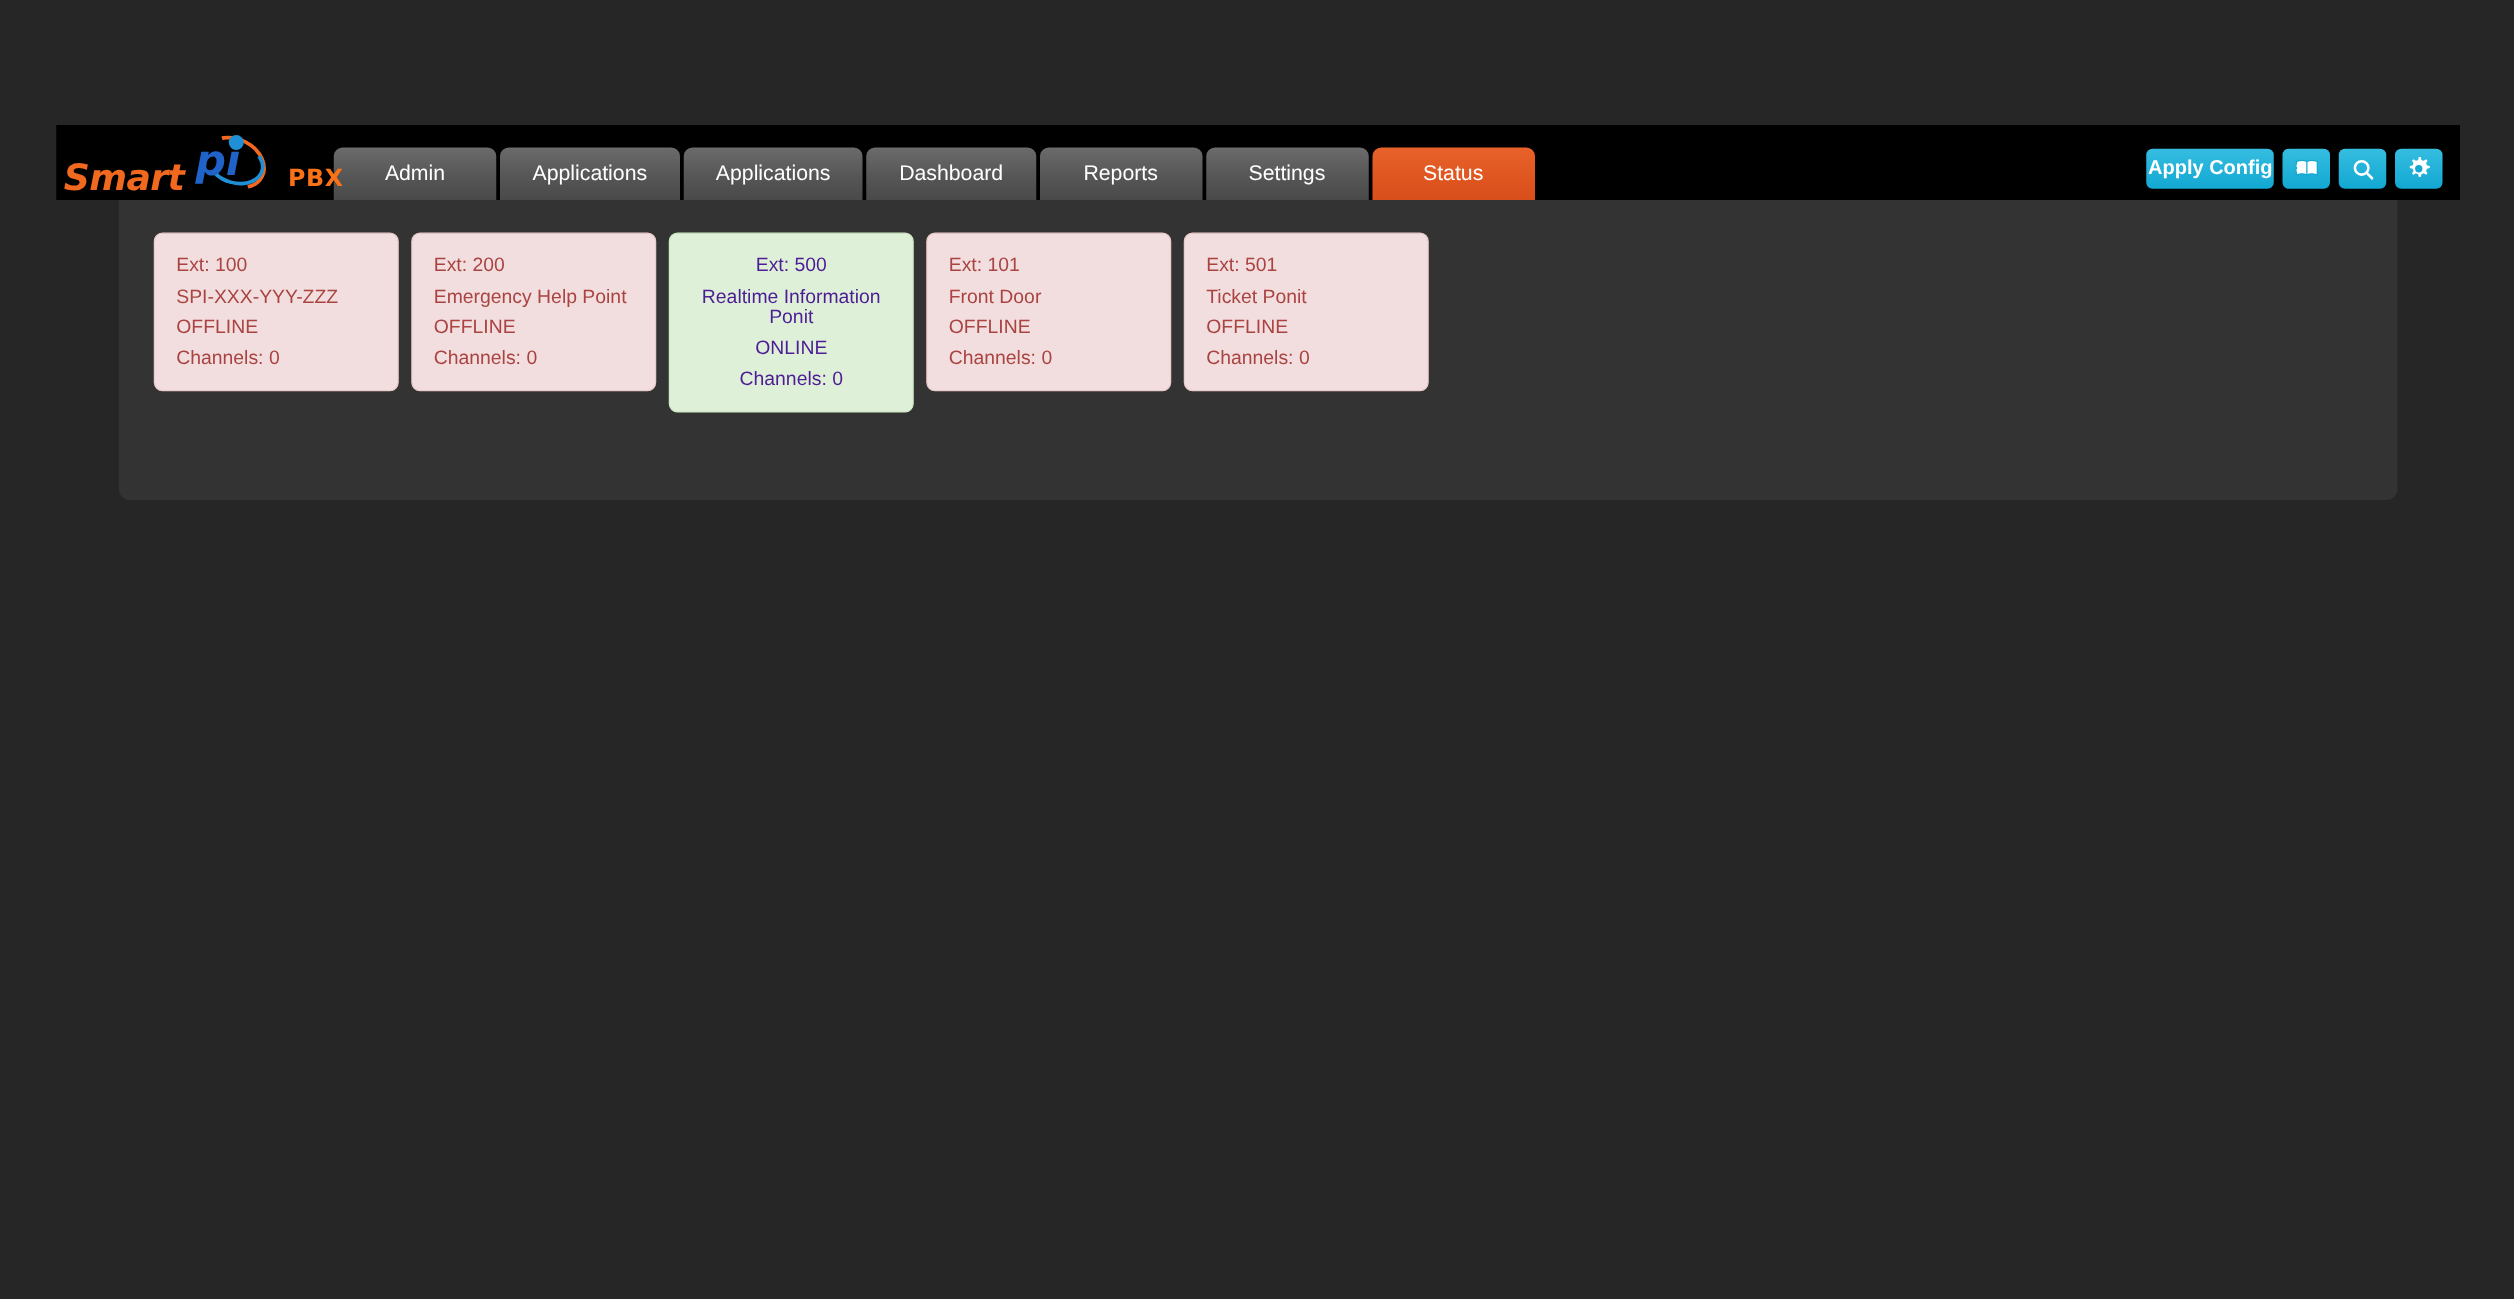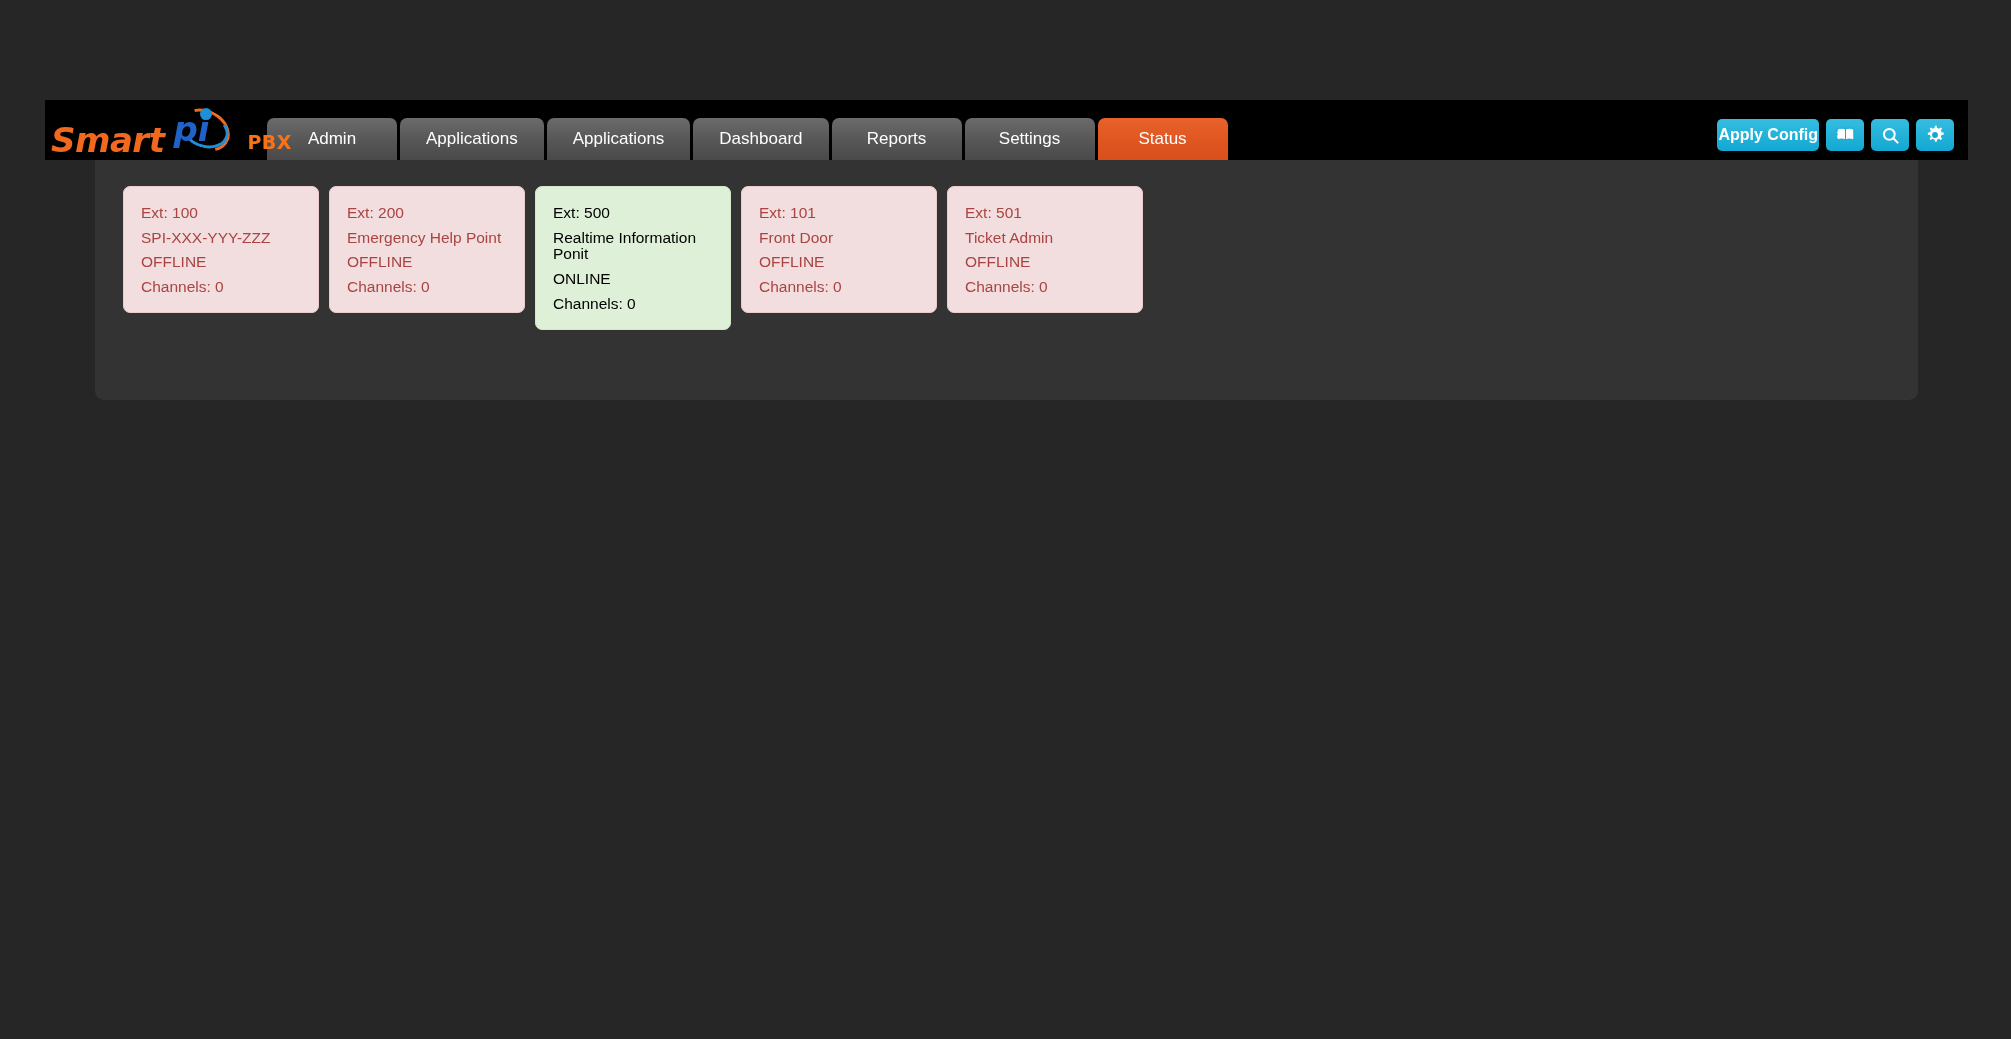--- a/index.html
+++ b/index.html
@@ -35,21 +35,21 @@
     flex: 0 0 auto;
   }
   .logo {
     position: relative;
     display: flex;
     align-items: baseline;
     height: 44px;
   }
   .logo-smart {
     font-family: "DejaVu Sans", sans-serif;
-    font-size: 34px;
+    font-size: 29px;
     font-weight: bold;
     font-style: italic;
     color: #f1681f;
     letter-spacing: -0.5px;
     line-height: 1;
   }
   .logo-pi-box {
     position: relative;
     width: 74px;
     height: 44px;
@@ -197,21 +197,22 @@
   .card .line:last-child { margin-bottom: 0; }
 
   .card.offline {
     background: #f2dede;
     border: 1px solid #ebcccc;
     color: #a94442;
   }
   .card.online {
     background: #dff0d8;
     border: 1px solid #d0e9c6;
-    color: #000000;
+    color: #4c1d95;
+    text-align: center;
   }
 </style>
 </head>
 <body>
 
 <div class="topbar">
 
   <div class="logo-wrap">
     <div class="logo">
       <span class="logo-smart">Smart</span>
@@ -297,19 +298,19 @@
 
     <div class="card offline">
       <div class="line">Ext: 101</div>
       <div class="line">Front Door</div>
       <div class="line">OFFLINE</div>
       <div class="line">Channels: 0</div>
     </div>
 
     <div class="card offline">
       <div class="line">Ext: 501</div>
-      <div class="line">Ticket Admin</div>
+      <div class="line">Ticket Ponit</div>
       <div class="line">OFFLINE</div>
       <div class="line">Channels: 0</div>
     </div>
 
   </div>
 </div>
 
 </body></html>

